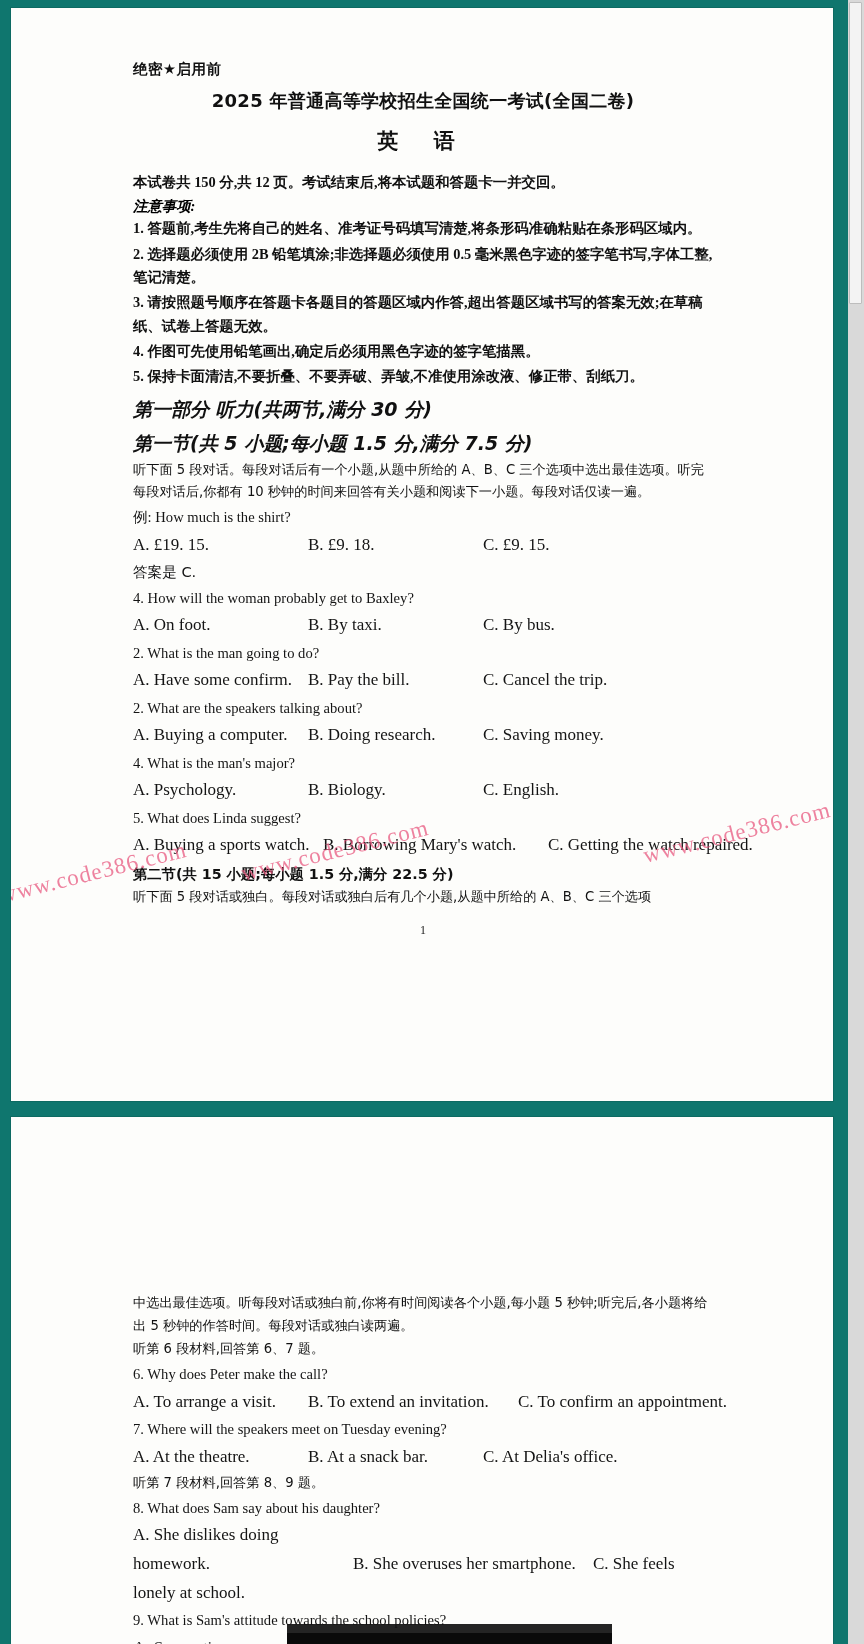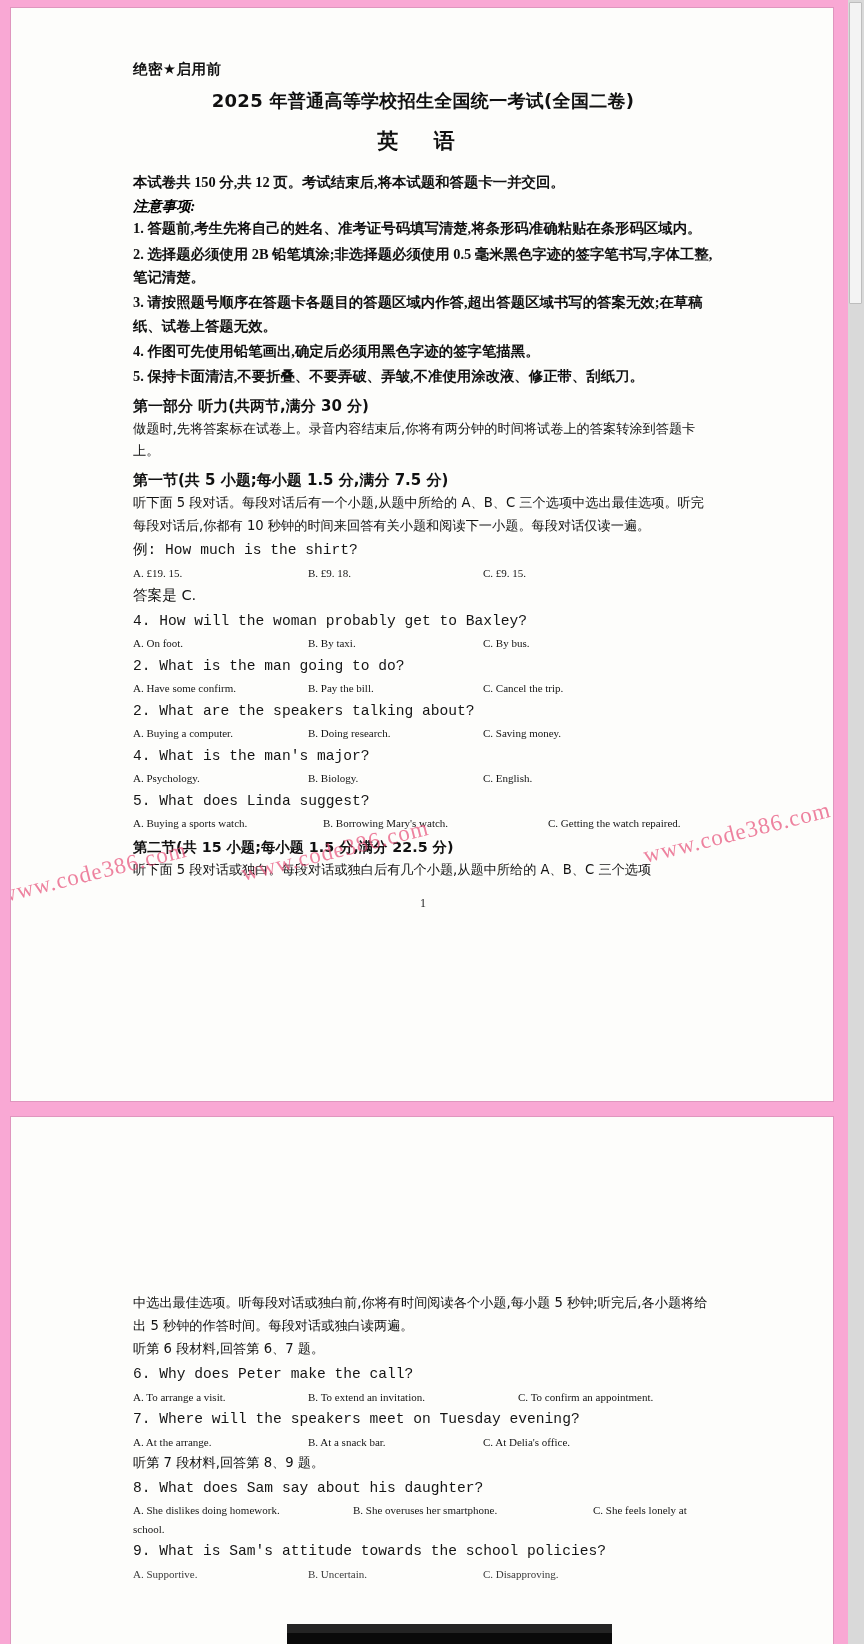--- a/index.html
+++ b/index.html
@@ -10,21 +10,21 @@
   body {
     width: 864px;
     height: 1644px;
     overflow: hidden;
     font-family: "Liberation Serif", serif;
   }
   .viewport {
     position: relative;
     width: 864px;
     height: 1644px;
-    background: #f9a8d4;
+    background: #0f766e;
   }
   
   .scroll-gutter {
     position: absolute;
     top: 0; right: 0;
     width: 16px; height: 100%;
     background: #d9d9d9;
   }
   .scroll-thumb {
     position: absolute;
@@ -95,32 +95,33 @@
   }
   .cn-body {
     font-family: "DejaVu Sans", sans-serif;
     font-size: 13.2px;
     line-height: 1.72;
     color: #111;
     margin: 1px 0;
     font-weight: 500;
   }
   .en {
-    font-family: Liberation Mono, monospace;
+    font-family: Liberation Serif, serif;
     font-size: 14.6px;
     line-height: 1.68;
     color: #141414;
     margin: 1px 0;
   }
   .sec-head {
     font-family: "DejaVu Sans", sans-serif;
-    font-size: 15px;
+    font-size: 19px;
     font-weight: bold;
     margin: 8px 0 2px 0;
     color: #111;
+    font-style: italic;
   }
   .sec-head2 {
     font-family: "DejaVu Sans", sans-serif;
     font-size: 14.3px;
     font-weight: bold;
     margin: 5px 0 2px 0;
     color: #111;
   }
   .pagenum {
     text-align: center;
@@ -129,21 +130,21 @@
     color: #222;
     margin-top: 14px;
   }
   .spacer-top { height: 174px; }
 
   
   .optrow {
     display: block;
     white-space: pre;
     font-family: "Liberation Serif", serif;
-    font-size: 11px;
+    font-size: 17px;
     line-height: 1.68;
     color: #141414;
   }
 
   
   .wm {
     position: absolute;
     font-family: "Liberation Serif", serif;
     color: #e8547c;
     opacity: 0.72;
@@ -198,21 +199,20 @@
 
       <div class="cn-note">注意事项:</div>
 
       <div class="cn-line">1. 答题前,考生先将自己的姓名、准考证号码填写清楚,将条形码准确粘贴在条形码区域内。</div>
       <div class="cn-line">2. 选择题必须使用 2B 铅笔填涂;非选择题必须使用 0.5 毫米黑色字迹的签字笔书写,字体工整,笔记清楚。</div>
       <div class="cn-line">3. 请按照题号顺序在答题卡各题目的答题区域内作答,超出答题区域书写的答案无效;在草稿纸、试卷上答题无效。</div>
       <div class="cn-line">4. 作图可先使用铅笔画出,确定后必须用黑色字迹的签字笔描黑。</div>
       <div class="cn-line">5. 保持卡面清洁,不要折叠、不要弄破、弄皱,不准使用涂改液、修正带、刮纸刀。</div>
 
       <div class="sec-head">第一部分  听力(共两节,满分 30 分)</div>
-      <div class="cn-body">做题时,先将答案标在试卷上。录音内容结束后,你将有两分钟的时间将试卷上的答案转涂到答题卡上。</div>
 
       <div class="sec-head">第一节(共 5 小题;每小题 1.5 分,满分 7.5 分)</div>
       <div class="cn-body">听下面 5 段对话。每段对话后有一个小题,从题中所给的 A、B、C 三个选项中选出最佳选项。听完每段对话后,你都有 10 秒钟的时间来回答有关小题和阅读下一小题。每段对话仅读一遍。</div>
 
       <div class="en">例: How much is the shirt?</div>
       <div class="optrow"><span style="width:175px;display:inline-block">A. £19. 15.</span><span style="width:175px;display:inline-block">B. £9. 18.</span><span>C. £9. 15.</span></div>
       <div class="en cn-body" style="font-family:'DejaVu Sans',sans-serif">答案是 C.</div>
 
       <div class="en">4. How will the woman probably get to Baxley?</div>
       <div class="optrow"><span style="width:175px;display:inline-block">A. On foot.</span><span style="width:175px;display:inline-block">B. By taxi.</span><span>C. By bus.</span></div>
@@ -245,21 +245,21 @@
       <div class="spacer-top"></div>
 
       <div class="cn-body">中选出最佳选项。听每段对话或独白前,你将有时间阅读各个小题,每小题 5 秒钟;听完后,各小题将给出 5 秒钟的作答时间。每段对话或独白读两遍。</div>
 
       <div class="cn-body">听第 6 段材料,回答第 6、7 题。</div>
 
       <div class="en">6. Why does Peter make the call?</div>
       <div class="optrow"><span style="width:175px;display:inline-block">A. To arrange a visit.</span><span style="width:210px;display:inline-block">B. To extend an invitation.</span><span>C. To confirm an appointment.</span></div>
 
       <div class="en">7. Where will the speakers meet on Tuesday evening?</div>
-      <div class="optrow"><span style="width:175px;display:inline-block">A. At the arrange.</span><span style="width:175px;display:inline-block">B. At a snack bar.</span><span>C. At Delia's office.</span></div>
+      <div class="optrow"><span style="width:175px;display:inline-block">A. At the theatre.</span><span style="width:175px;display:inline-block">B. At a snack bar.</span><span>C. At Delia's office.</span></div>
 
       <div class="cn-body">听第 7 段材料,回答第 8、9 题。</div>
 
       <div class="en">8. What does Sam say about his daughter?</div>
       <div class="optrow" style="white-space:normal"><span style="width:220px;display:inline-block">A. She dislikes doing homework.</span><span style="width:240px;display:inline-block">B. She overuses her smartphone.</span><span>C. She feels lonely at school.</span></div>
 
       <div class="en">9. What is Sam's attitude towards the school policies?</div>
       <div class="optrow blurline"><span style="width:175px;display:inline-block">A. Supportive.</span><span style="width:175px;display:inline-block">B. Uncertain.</span><span>C. Disapproving.</span></div>
 
       <div class="redact2"></div>

